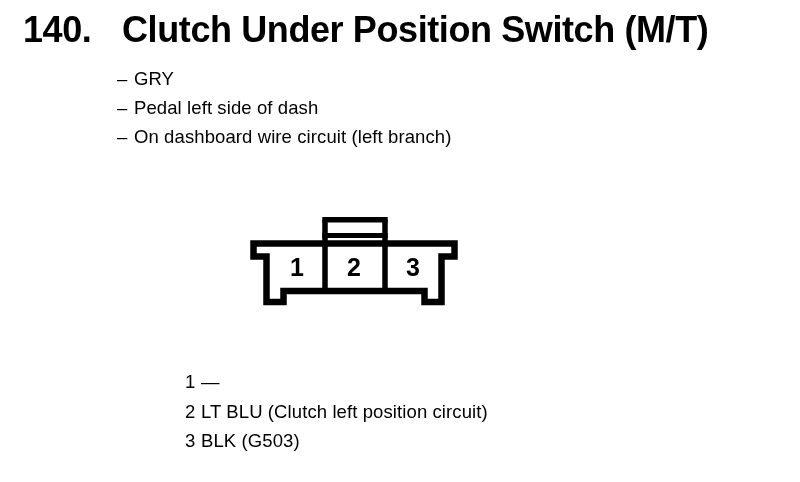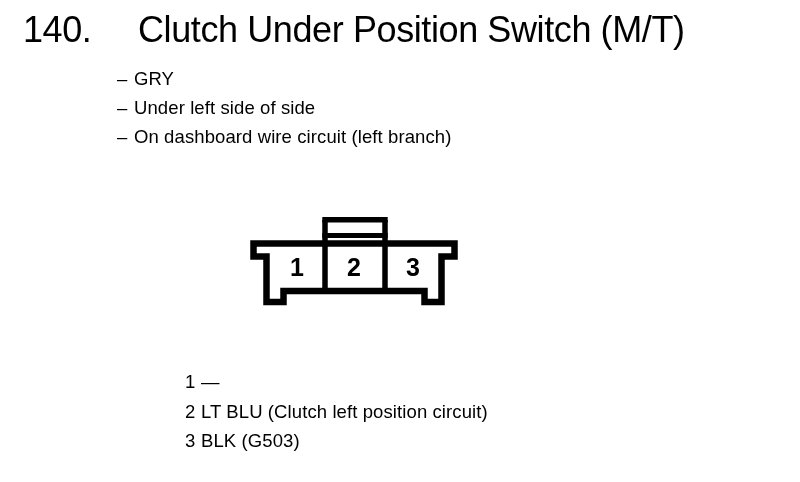--- a/index.html
+++ b/index.html
@@ -17,26 +17,25 @@
     -webkit-font-smoothing: antialiased;
   }
 
   
   .title-row {
     position: absolute;
     left: 23px;
     top: 10px;
     display: flex;
     align-items: flex-end;
-    font-weight: normal;
+    font-weight: bold;
     font-size: 36px;
     line-height: 40px;
     letter-spacing: -0.4px;
     white-space: nowrap;
-    gap: 16px;
   }
   .title-index {
     flex: none;
     width: 99px;
   }
 
   
   .notes {
     position: absolute;
     left: 117px;
@@ -107,21 +106,21 @@
   <span class="title-text">Clutch Under Position Switch (M/T)</span>
 </div>
 
 <div class="notes">
   <div class="note-row">
     <span class="note-dash">–</span>
     <span>GRY</span>
   </div>
   <div class="note-row">
     <span class="note-dash">–</span>
-    <span>Under left side of side</span>
+    <span>Pedal left side of dash</span>
   </div>
   <div class="note-row">
     <span class="note-dash">–</span>
     <span>On dashboard wire circuit (left branch)</span>
   </div>
 </div>
 
 <div class="connector-figure">
   <svg viewBox="240 210 230 105" xmlns="http://www.w3.org/2000/svg">
 

